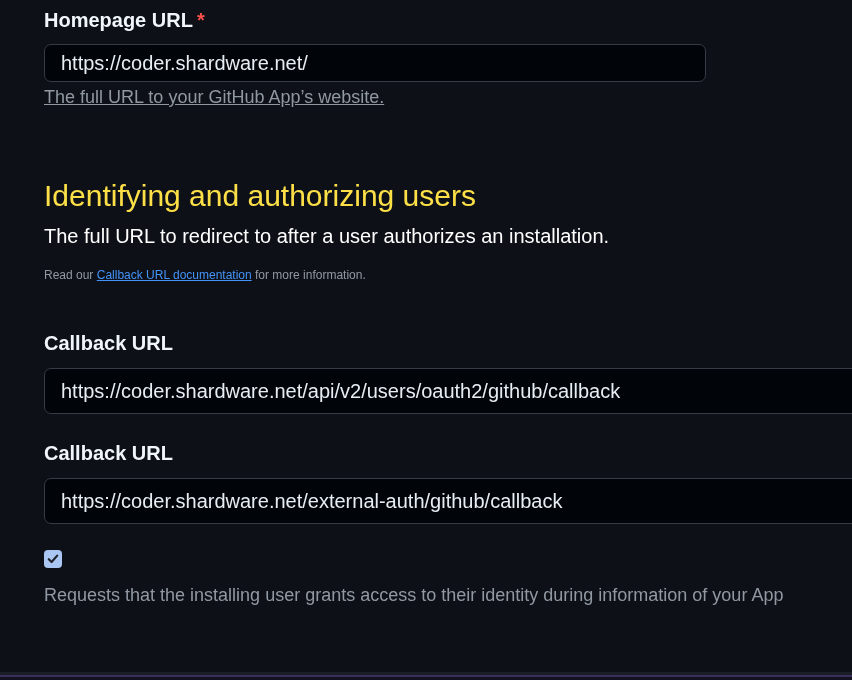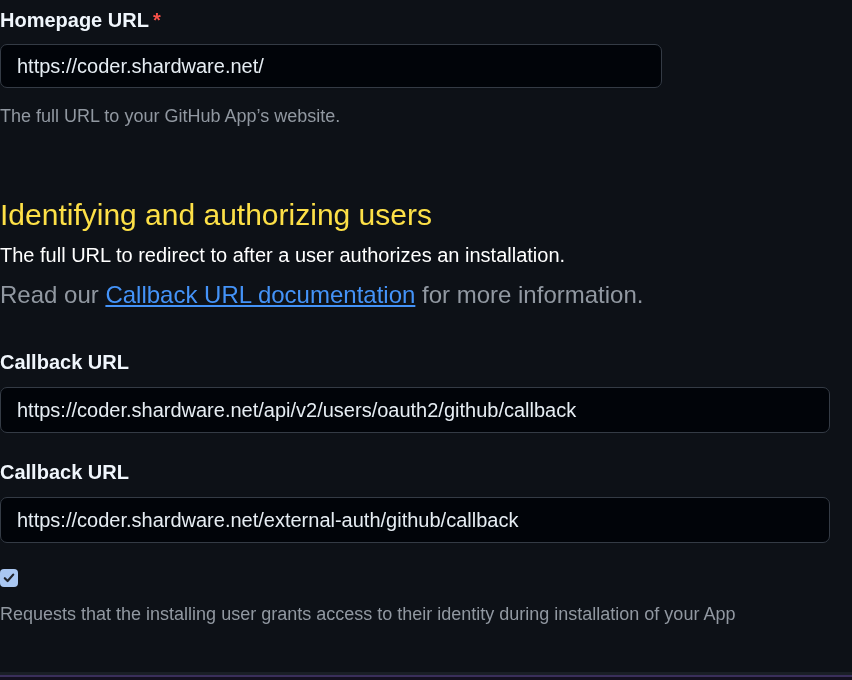--- a/index.html
+++ b/index.html
@@ -4,63 +4,63 @@
 <style>
   * { margin: 0; padding: 0; box-sizing: border-box; }
   html, body {
     width: 852px; height: 680px;
     overflow: hidden;
     background: #0d1117;
     font-family: "Liberation Sans", "DejaVu Sans", sans-serif;
     color: #e6edf3;
     position: relative;
   }
-  .content { }
+  .content { padding-left: 44px; }
 
   .field-label {
     font-size: 20px; line-height: 24px; font-weight: bold;
     color: #f0f6fc;
   }
   .label-homepage { margin-top: 8px; }
   .required-mark { color: #f85149; font-weight: bold; margin-left: 4px; }
 
   .text-input {
     display: block;
     background: #010409;
     border: 1px solid #343b45;
     border-radius: 7px;
     color: #e6edf3;
     font-family: "Liberation Sans", "DejaVu Sans", sans-serif;
     font-size: 20px;
     padding: 0 16px;
-    height: 44px;
+    height: 38px;
     outline: none;
   }
   .input-homepage { margin-top: 12px; width: 662px; }
   .input-bleed { margin-top: 13px; width: 830px; height: 46px; }
 
   .note {
     font-size: 18px; line-height: 22px;
     color: #9198a1;
   }
-  .note-homepage { margin-top: 17px; }
+  .note-homepage { margin-top: 4px; text-decoration: underline; }
 
   h2.section-heading {
     margin-top: 69px;
     font-size: 30px; line-height: 38px;
     font-weight: 400;
     color: #fde047;
   }
   .section-desc {
     margin-top: 9px;
     font-size: 20px; line-height: 25px;
     color: #ffffff;
   }
   .read-our {
-    font-size: 24px; line-height: 23px;
+    font-size: 12px; line-height: 23px;
     color: #9198a1;
   }
   .read-our-1 { margin-top: 15px; }
   .read-our a, a.doc-link {
     color: #4493f8;
     text-decoration: underline;
     cursor: pointer;
   }
 
   .label-cb1 { margin-top: 44px; }
@@ -123,21 +123,21 @@
   <div class="field-label label-cb2">Callback URL</div>
   <input type="text" class="text-input input-bleed" value="https://coder.shardware.net/external-auth/github/callback" style="">
 
   <div class="checkbox-row">
     <span class="checkbox">
       <svg width="12" height="12" viewBox="0 0 12 12">
         <path d="M1.8 6.2 L4.6 9 L10.2 2.6" stroke="#20242c" stroke-width="2.2" fill="none" stroke-linecap="round" stroke-linejoin="round"></path>
       </svg>
     </span>
   </div>
-  <div class="note note-oauth">Requests that the installing user grants access to their identity during installation of your App</div>
+  <div class="note note-oauth">Requests that the installing user grants access to their identity during information of your App</div>
 
 </div>
 
 <div class="bottom-strip">
   <div class="layer-1"></div>
   <div class="layer-2"></div>
   <div class="layer-3"></div>
 </div>
 
 </body></html>

